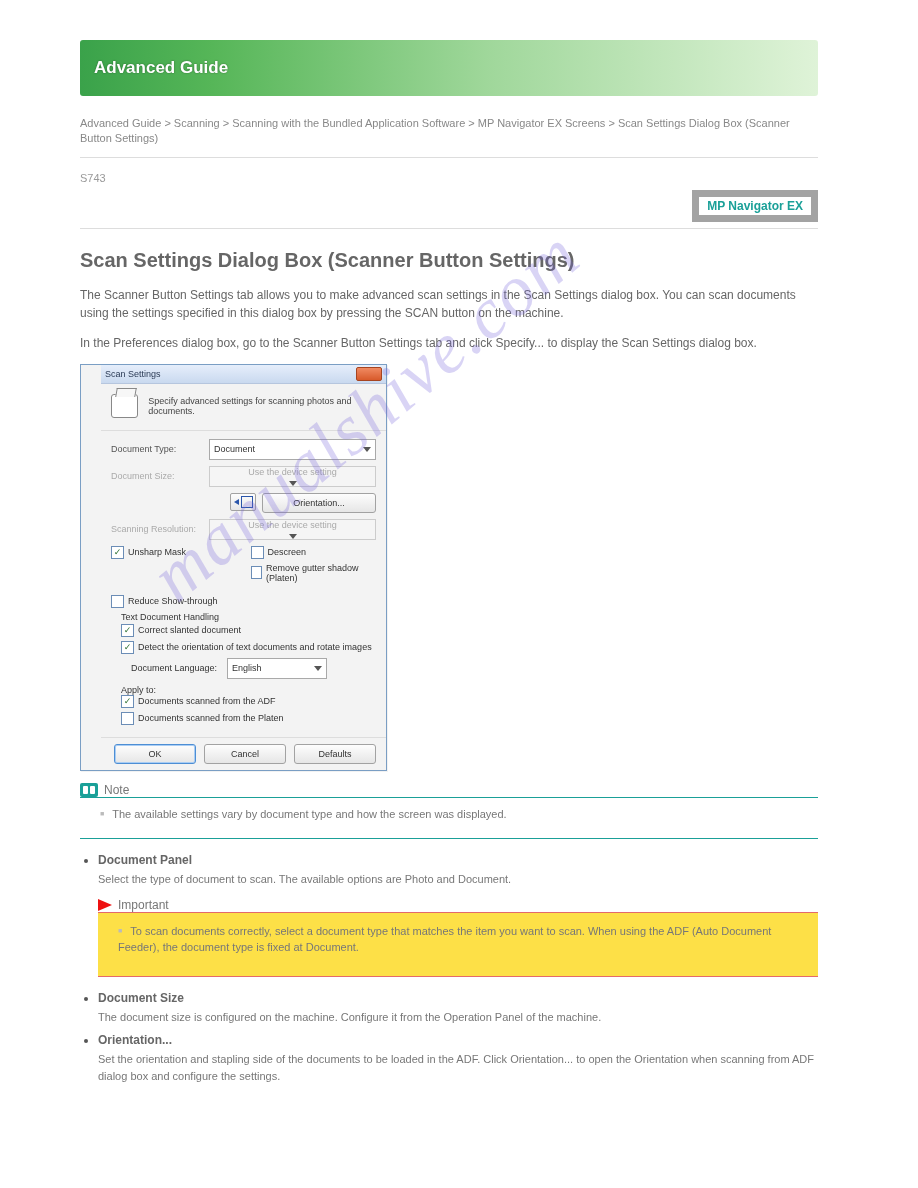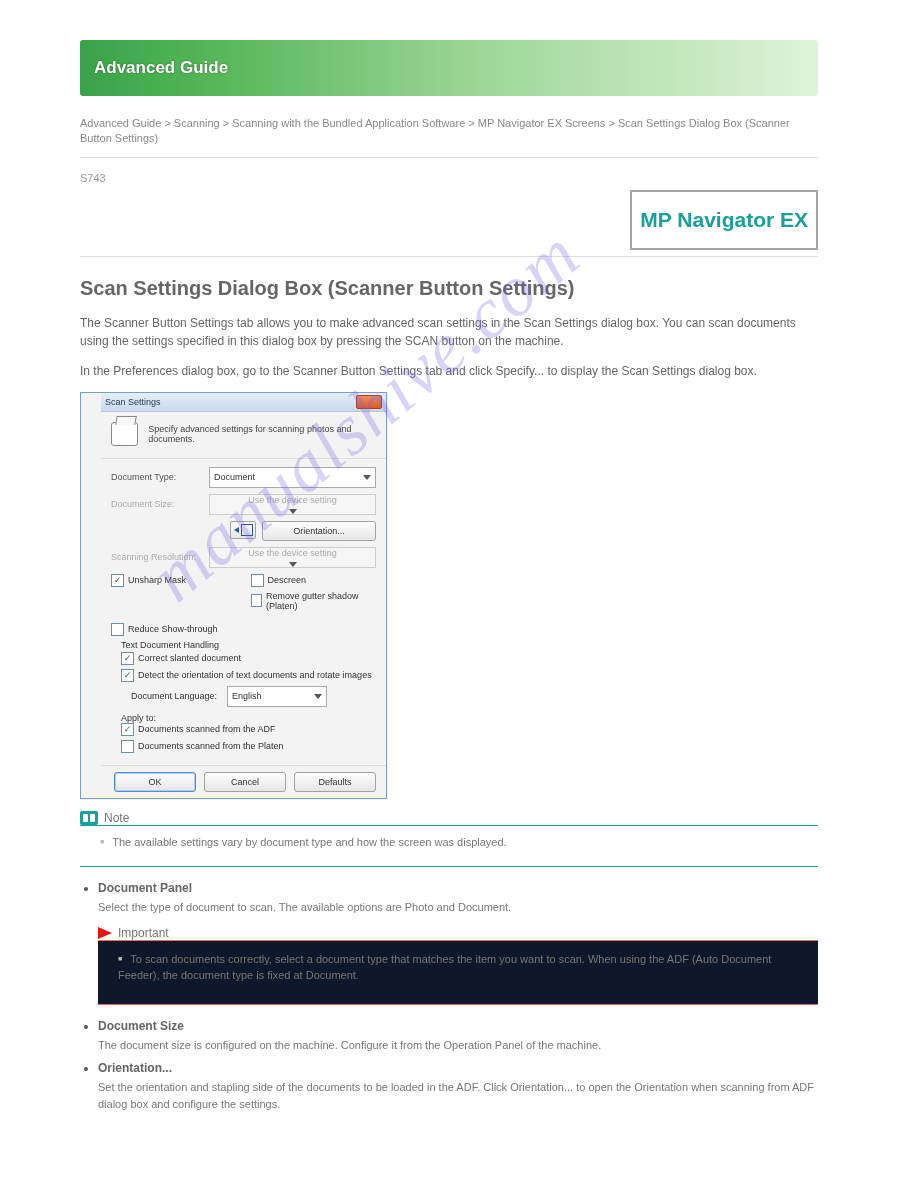--- a/index.html
+++ b/index.html
@@ -37,25 +37,25 @@
     border-top: 1px solid #ddd;
     margin: 6px 0 14px 0;
   }
   .doc-code {
     font-size: 11px;
     color: #999;
     margin-bottom: 6px;
   }
   .badge-nav {
     float: right;
-    border: 2px solid #a3a3a3;
+    border: 7px solid #a3a3a3;
     color: #1aa098;
     font-weight: bold;
-    font-size: 21px;
-    padding: 16px 8px;
+    font-size: 12px;
+    padding: 2px 8px;
     background: #fff;
   }
   .clearfix::after { content: ""; display: table; clear: both; }
   h1.page-title {
     font-size: 20px;
     color: #666;
     margin: 20px 0 14px 0;
     font-weight: bold;
   }
   p.body {
@@ -249,21 +249,21 @@
     color: #777;
   }
   .imp-flag {
     width: 0; height: 0;
     border-top: 6px solid transparent;
     border-bottom: 6px solid transparent;
     border-left: 14px solid #e11;
     display: inline-block;
   }
   .imp-rule {
-    background: #0f172a;
+    background: #fde047;
     border-top: 1px solid #e46a6a;
     border-bottom: 1px solid #e46a6a;
     padding: 10px 8px 14px 20px;
     font-size: 11px;
     color: #866;
   }
   ul.dots {
     list-style: disc;
     padding-left: 18px;
     margin: 0;

